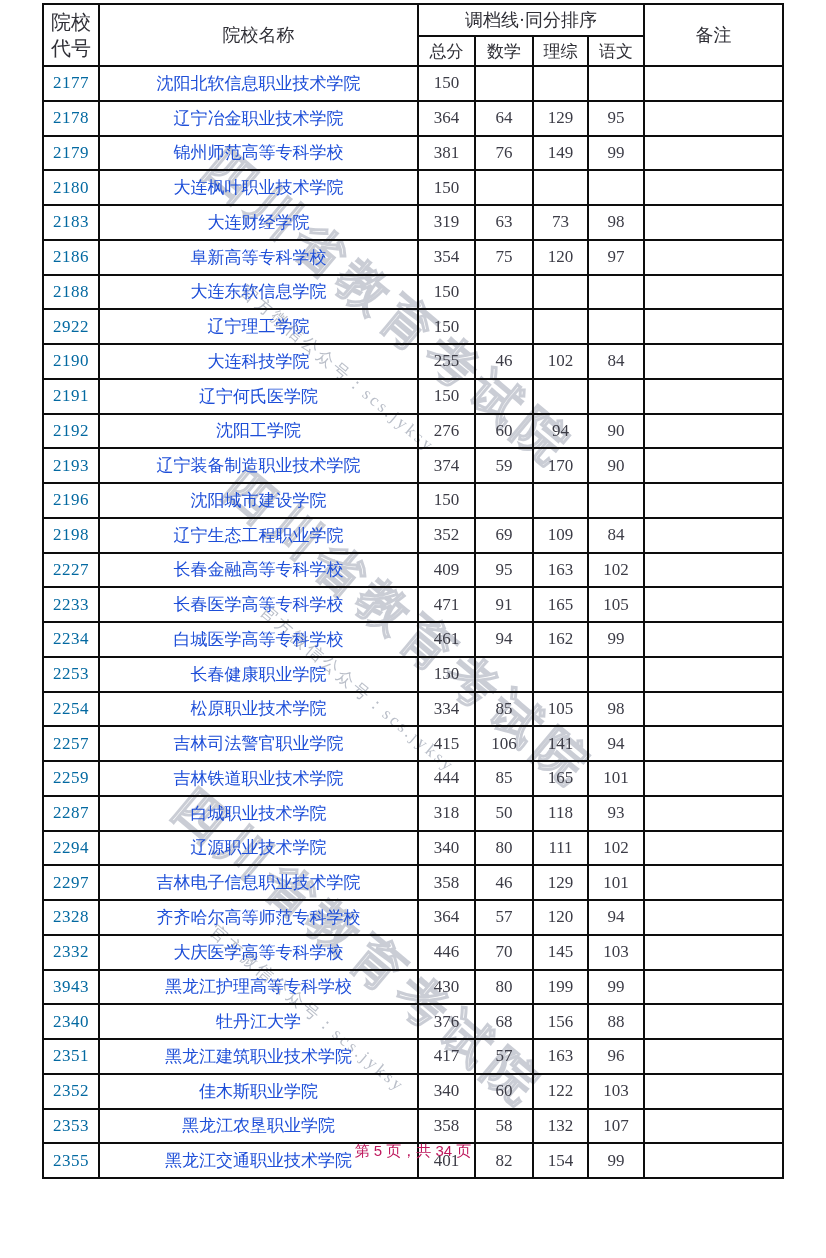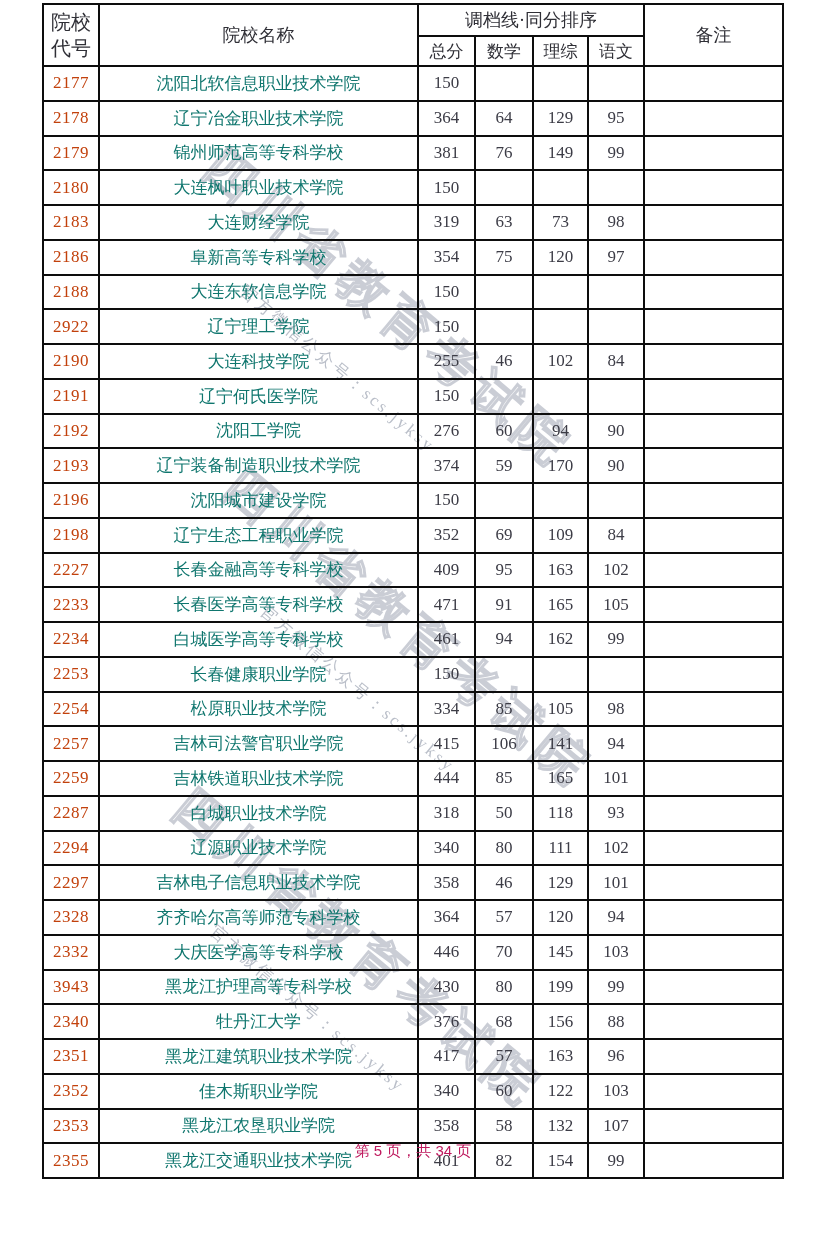--- a/index.html
+++ b/index.html
@@ -71,22 +71,22 @@
   .score-table thead tr.h1 th { height: 30px; font-size: 18px; }
   .score-table thead tr.h2 th { height: 28px; font-size: 17px; }
   .score-table tbody tr { height: 34.75px; }
   .score-table tbody td { font-size: 17px; }
   .code-head-label {
     display: inline-block;
     width: 2.3em;
     line-height: 1.3;
     font-size: 20px;
   }
-  .c-code  { letter-spacing: 0.5px; color: #c2410c; }
-  .c-name  { font-size: 17px; color: #0f766e; }
+  .c-code  { letter-spacing: 0.5px; color: #0369a1; }
+  .c-name  { font-size: 17px; color: #1d4ed8; }
   .c-num   { color: #3c3c46; }
 
   
   .page-footer {
     position: absolute;
     left: 0;
     right: 0;
     top: 1142px;
     text-align: center;
     font-family: "Liberation Sans", "DejaVu Sans", sans-serif;

